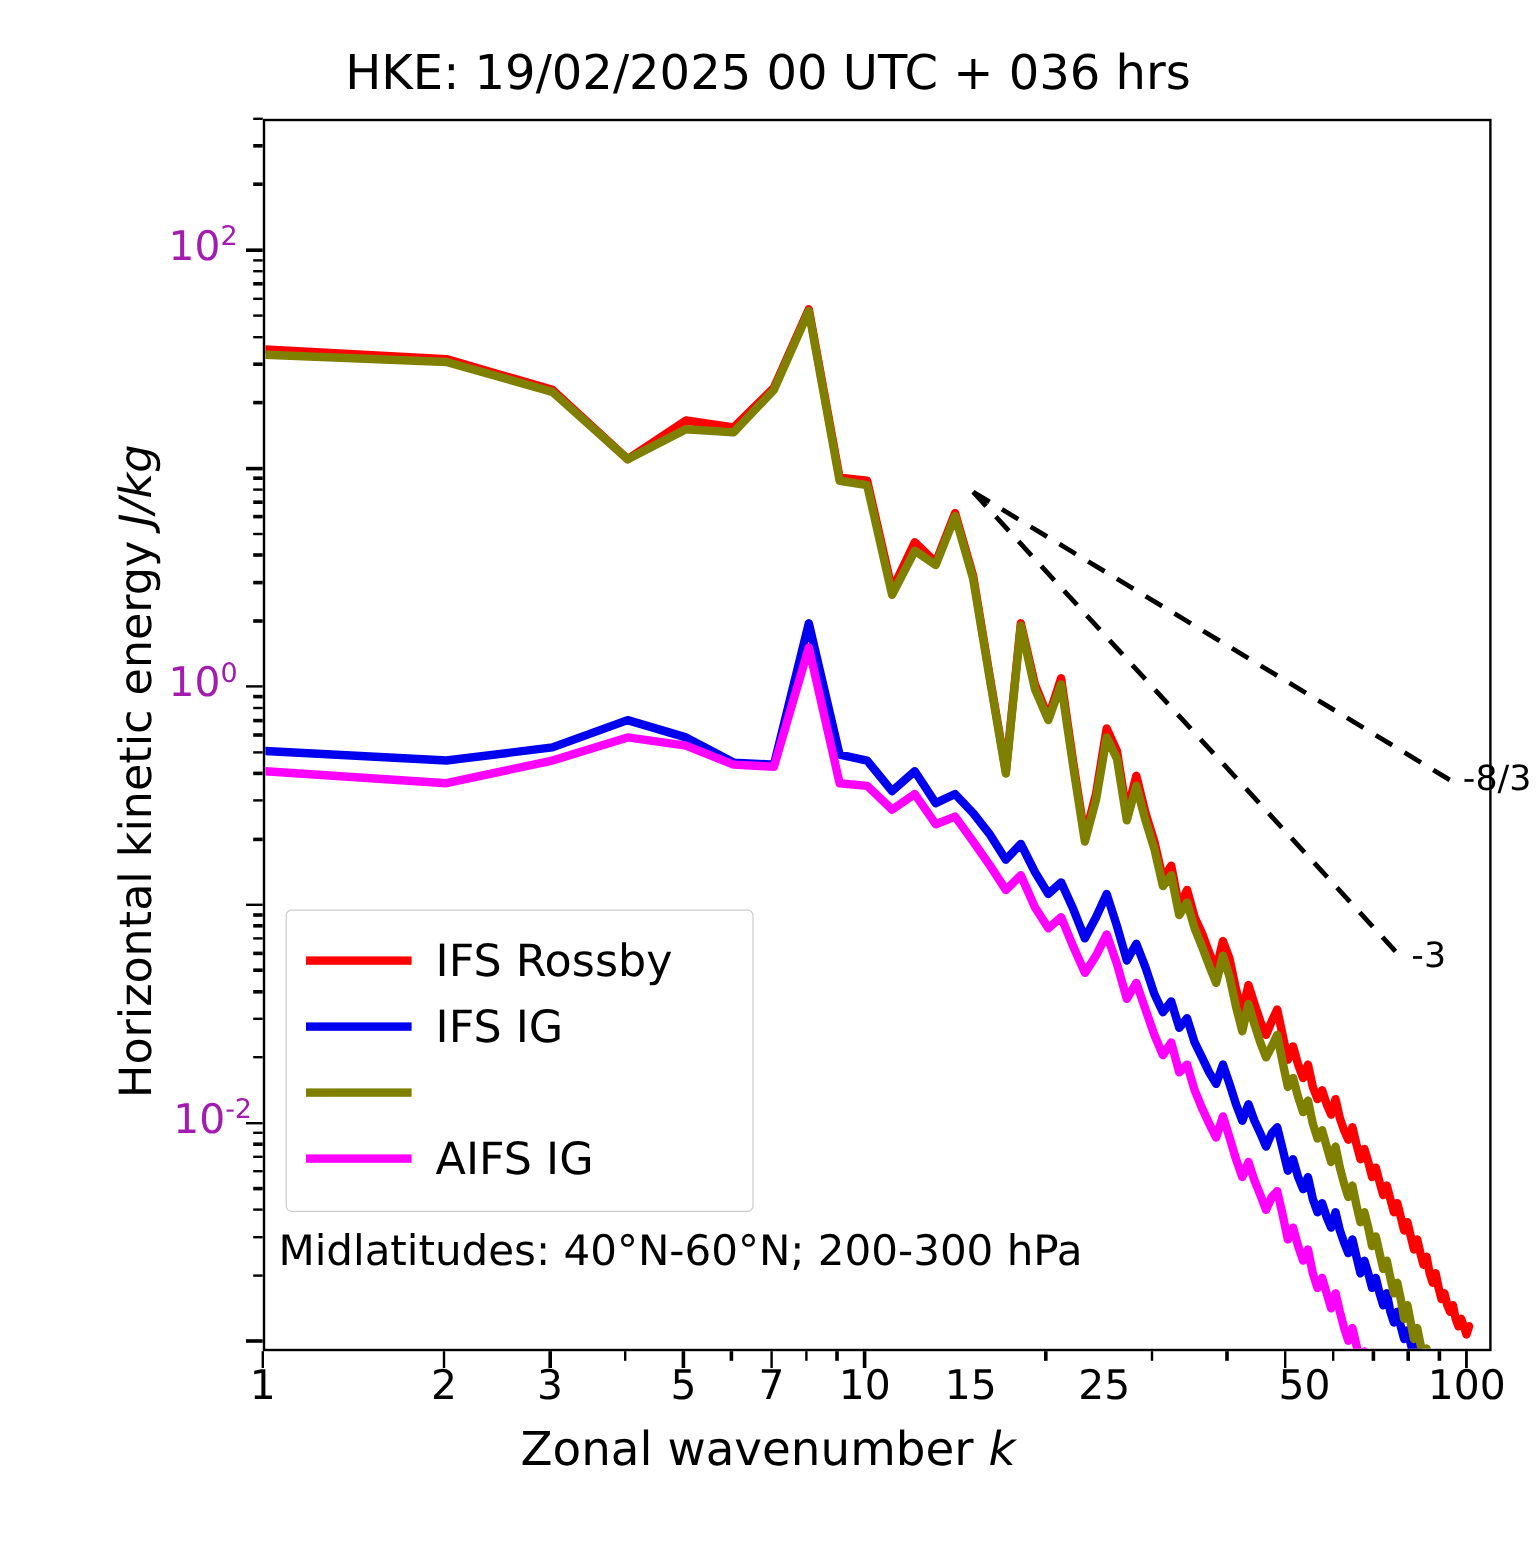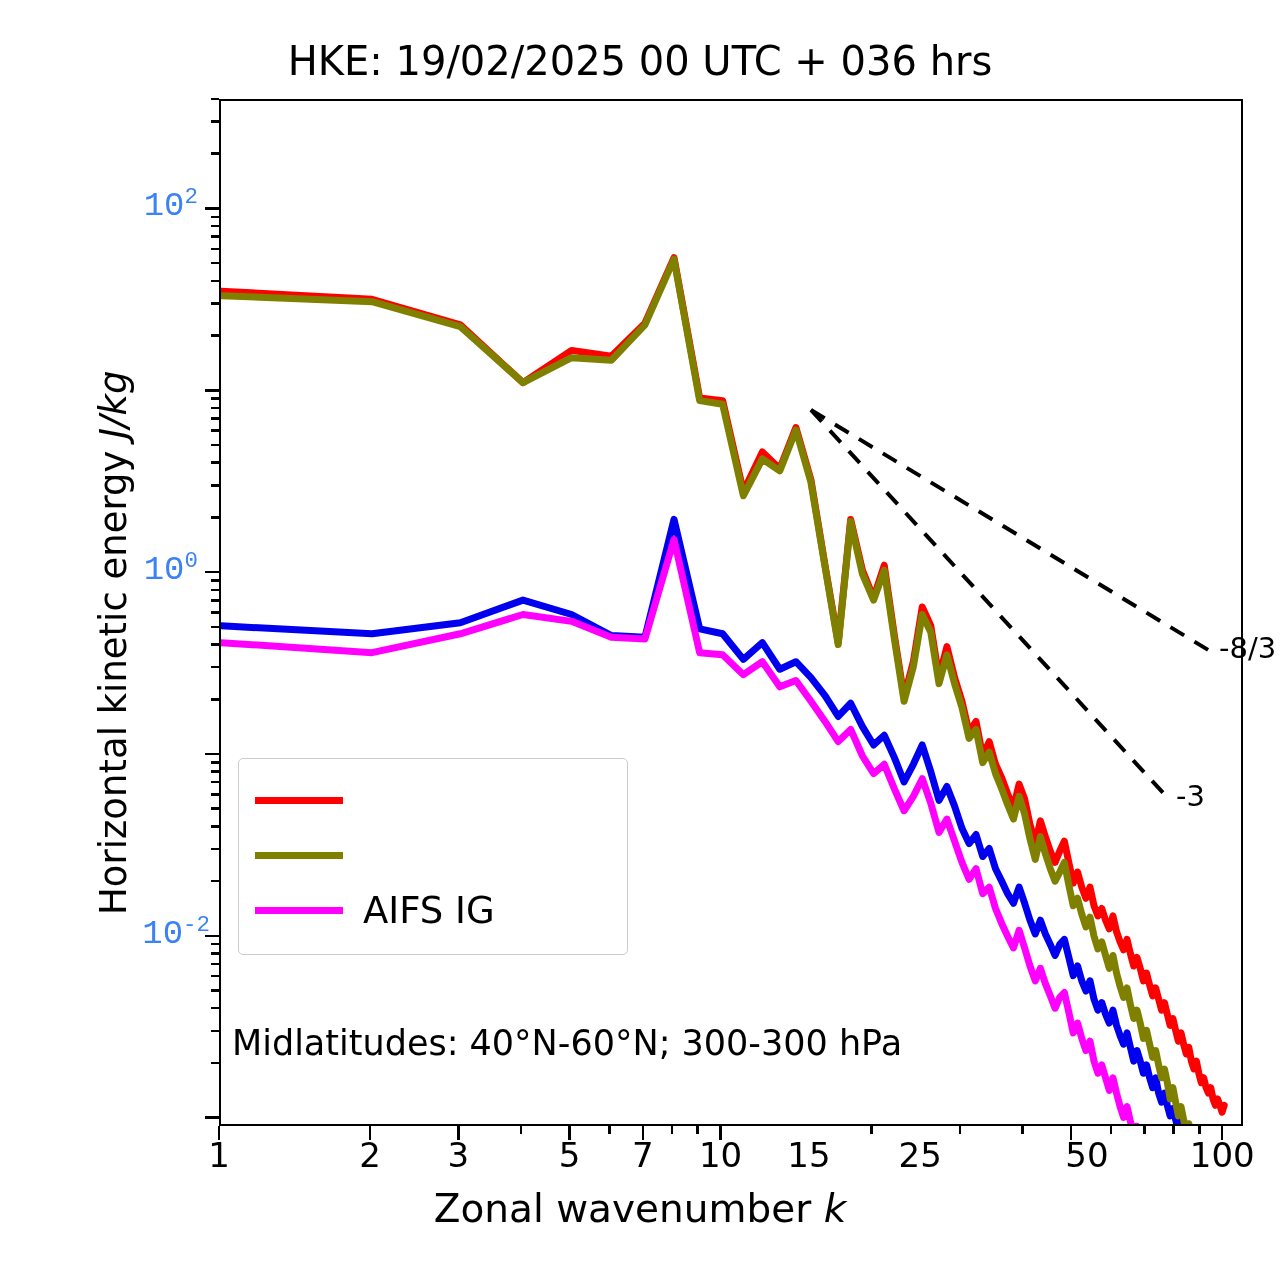--- a/index.html
+++ b/index.html
@@ -49,23 +49,22 @@
     position: absolute;
     transform-origin: 0 0;
     font-size: 37px;
     color: #000;
     white-space: nowrap;
   }
   .ytick-label {
     position: absolute;
     text-align: right;
     font-size: 34px;
-    color: #3b82f6;
-    white-space: nowrap;
-    font-family: Liberation Mono, monospace;
+    color: #a21caf;
+    white-space: nowrap;
   }
   .ytick-label sup { font-size: 0.66em; vertical-align: super; }
   .ytick {
     position: absolute;
     background: #000;
     height: 2.5px;
   }
   .ytick.major { width: 14px; left: 205px; }
   .ytick.minor { width: 8px;  left: 211px; }
 
@@ -256,28 +255,33 @@
       <div class="xtick-label" style="left: 1222.24px;">100</div>
     </div>
 
   <div class="xlabel">
     <span>Zonal wavenumber&nbsp;</span><span class="italic">k</span>
   </div>
 
   <div class="legend">
     <div class="legend-row">
       <span class="legend-swatch" style="background: rgb(255, 0, 0);"></span>
+      <span class="legend-text">IFS Rossby</span>
+    </div>
+    <div class="legend-row">
+      <span class="legend-swatch" style="background: rgb(0, 0, 238);"></span>
+      <span class="legend-text">IFS IG</span>
     </div>
     <div class="legend-row">
       <span class="legend-swatch" style="background: rgb(128, 128, 0);"></span>
     </div>
     <div class="legend-row">
       <span class="legend-swatch" style="background: rgb(255, 0, 255);"></span>
       <span class="legend-text">AIFS IG</span>
     </div>
   </div>
 
-  <div class="annotation">Midlatitudes: 40°N-60°N; 300-300 hPa</div>
+  <div class="annotation">Midlatitudes: 40°N-60°N; 200-300 hPa</div>
 
   <div class="slope-label" id="slope-label-53" style="left: 1219.06px; top: 630.894px;">-8/3</div>
   <div class="slope-label" id="slope-label-3" style="left: 1176.11px; top: 778.535px;">-3</div>
 
 </div>
 
 </body></html>

